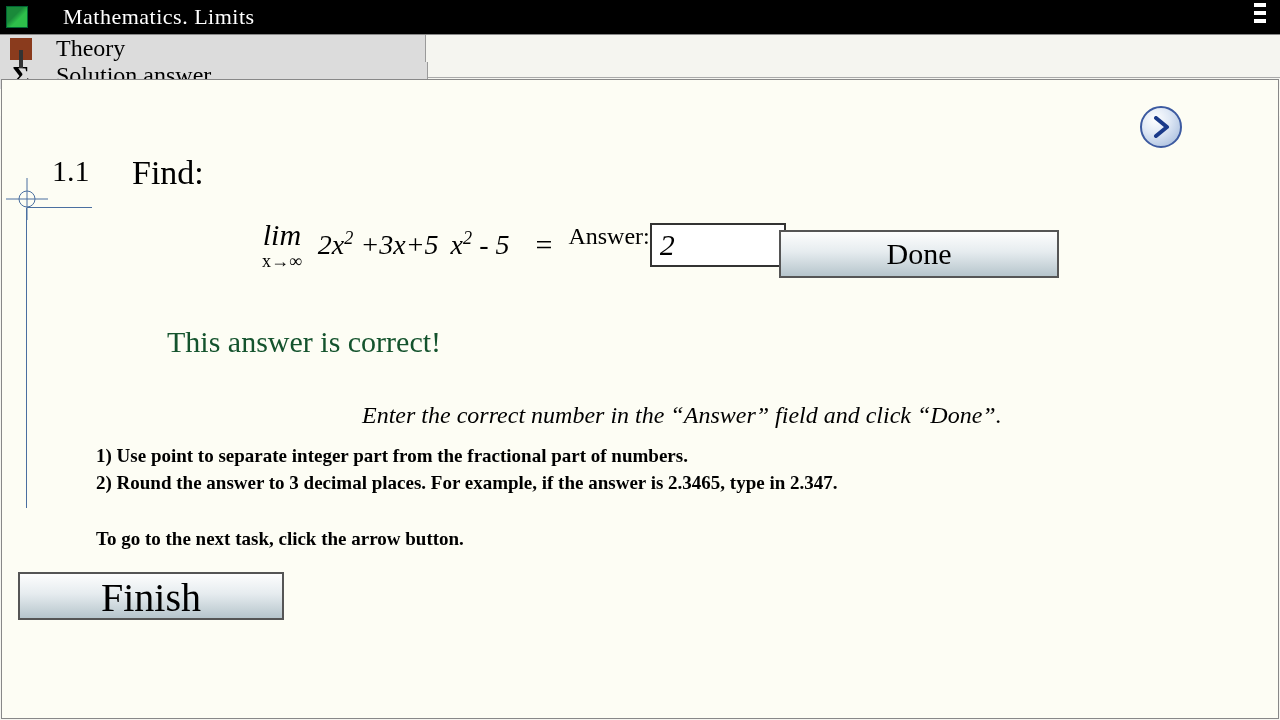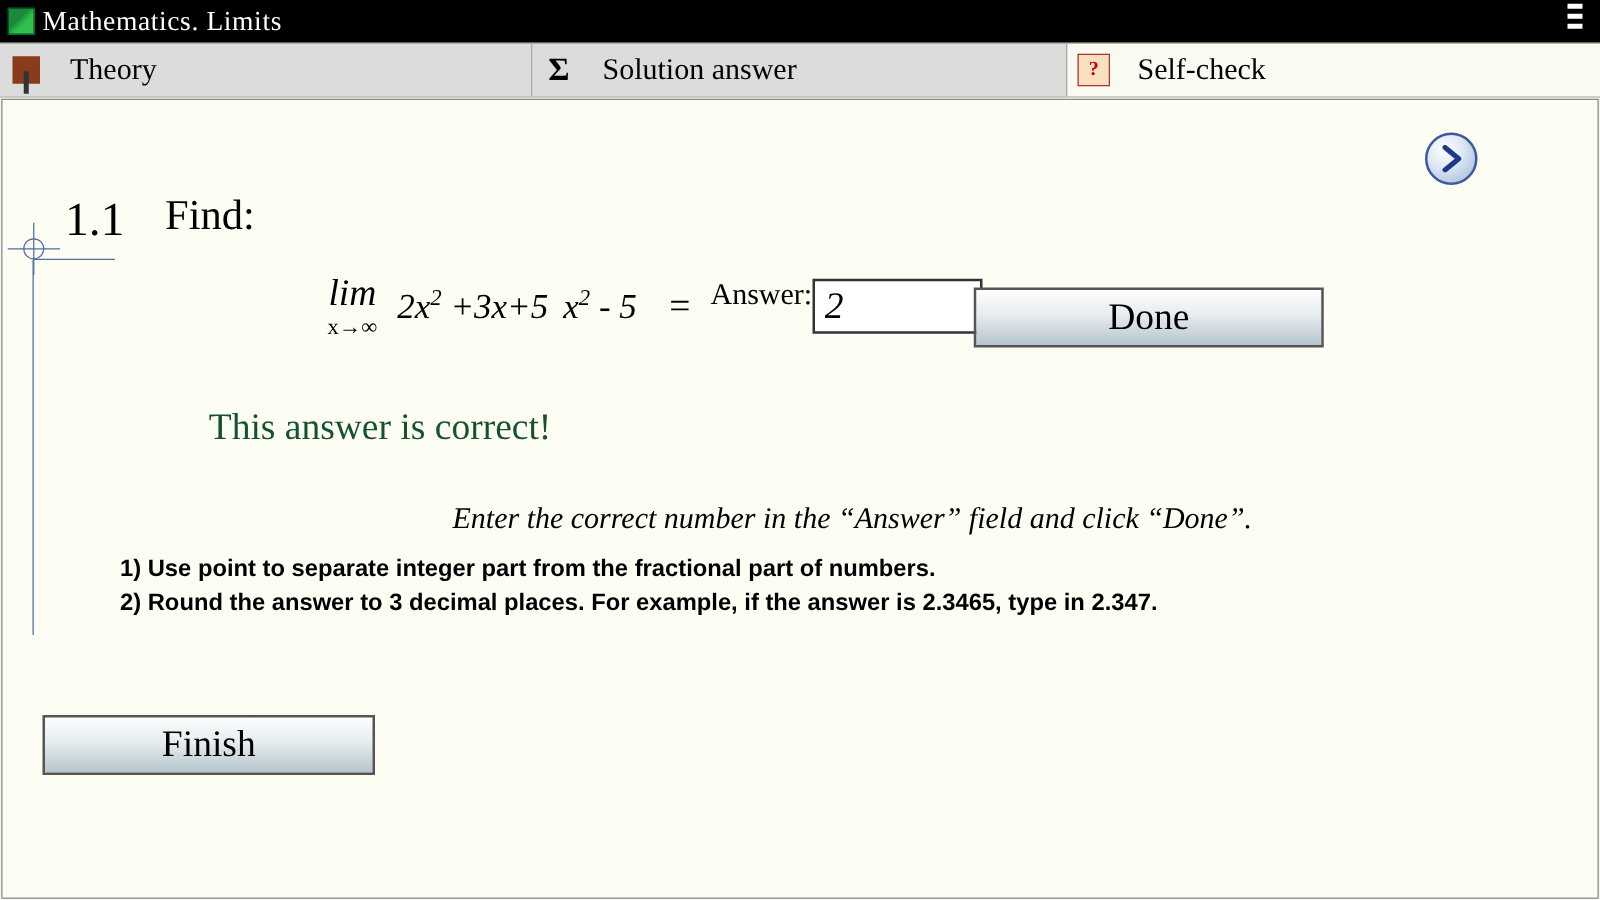--- a/index.html
+++ b/index.html
@@ -9,37 +9,39 @@
   .titlebar {
     height: 34px;
     background: #000;
     color: #fff;
     display: flex;
     align-items: center;
     padding-left: 6px;
     font-size: 22px;
     letter-spacing: 0.5px;
     position: relative;
+    gap: 29px;
   }
   .title-icon {
     width: 22px; height: 22px; margin-right: 6px;
     background: linear-gradient(135deg,#1a8a3a 40%, #2ec04a 60%);
     border: 1px solid #063;
   }
   .title-menu {
     position: absolute; right: 14px; top: 3px;
     display: flex; flex-direction: column; gap: 4px;
   }
   .title-menu span { width: 12px; height: 4px; background: #fff; display: block; }
 
   .tabs {
     height: 44px;
     display: flex;
     border-top: 1px solid #888;
     border-bottom: 1px solid #aaa;
+    flex-direction: column;
   }
   .tab {
     display: flex; align-items: center;
     font-size: 24px;
     border-right: 1px solid #9a9a9a;
     background: #dcdcdc;
     padding-left: 8px;
     gap: 22px;
     cursor: pointer;
   }
@@ -71,21 +73,21 @@
   .crosshair svg { display:block; }
   .side-rule {
     position:absolute; left: 24px; top: 128px; width: 1px; height: 300px;
     background: #4a6fa0;
   }
   .under-rule {
     position:absolute; left: 25px; top: 127px; width: 65px; height: 1px; background:#4a6fa0;
   }
 
   .task-number {
-    position:absolute; left: 50px; top: 74px; font-size: 38px;
+    position:absolute; left: 50px; top: 74px; font-size: 30px;
   }
   .task-title {
     position:absolute; left: 130px; top: 74px; font-size: 34px;
   }
 
   .limit-row {
     position:absolute; left:260px; top:140px; display:flex; align-items:center; gap:10px;
   }
   .lim-block { display:flex; flex-direction:column; align-items:center; font-style:italic; font-size:30px; line-height:1;}
   .lim-word { font-size:30px; }
@@ -114,28 +116,28 @@
 
   .feedback {
     position:absolute; left:165px; top: 245px;
     color: #14532d; font-size: 30px;
   }
 
   .instr-line {
     position:absolute; left:360px; top: 322px; font-size:24px; font-style:italic;
   }
   .hints {
-    position:absolute; left:94px; top: 363px; font-family: Liberation Sans, sans-serif; font-size:19px; font-weight:bold; line-height:1.4;
+    position:absolute; left:94px; top: 363px; font-family: Liberation Serif, serif; font-size:19px; font-weight:bold; line-height:1.4;
   }
   .hint3 { margin-top: 30px; }
 
   .finish-btn {
-    position:absolute; left:32px; top: 492px;
+    position:absolute; left:16px; top: 492px;
     width: 266px; height: 48px;
-    font-size:30px; font-family:"Times New Roman",serif;
+    font-size:40px; font-family:"Times New Roman",serif;
     background: linear-gradient(#fdfdfd 0%, #e6ecef 45%, #b6c5cc 100%);
     border: 2px solid #555; cursor:pointer;
   }
 
   .next-arrow {
     position:absolute; right: 96px; top: 26px;
     width:42px; height:42px; border-radius:50%;
     background: radial-gradient(circle at 35% 30%, #fff 0%, #dfe8f5 40%, #9cb4d8 100%);
     border: 2px solid #3c5aa0; display:flex; align-items:center; justify-content:center;
     cursor:pointer;
@@ -214,17 +216,18 @@
 
   <button class="done-btn">Done</button>
 
   <div class="feedback">This answer is correct!</div>
 
   <div class="instr-line">Enter the correct number in the “Answer” field and click “Done”.</div>
 
   <div class="hints">
     <div>1) Use point to separate integer part from the fractional part of numbers.</div>
     <div>2) Round the answer to 3 decimal places. For example, if the answer is 2.3465, type in 2.347.</div>
+    <div class="hint3">To go to the next task, click the arrow button.</div>
   </div>
 
   <button class="finish-btn">Finish</button>
 
 </div>
 
 </body></html>

